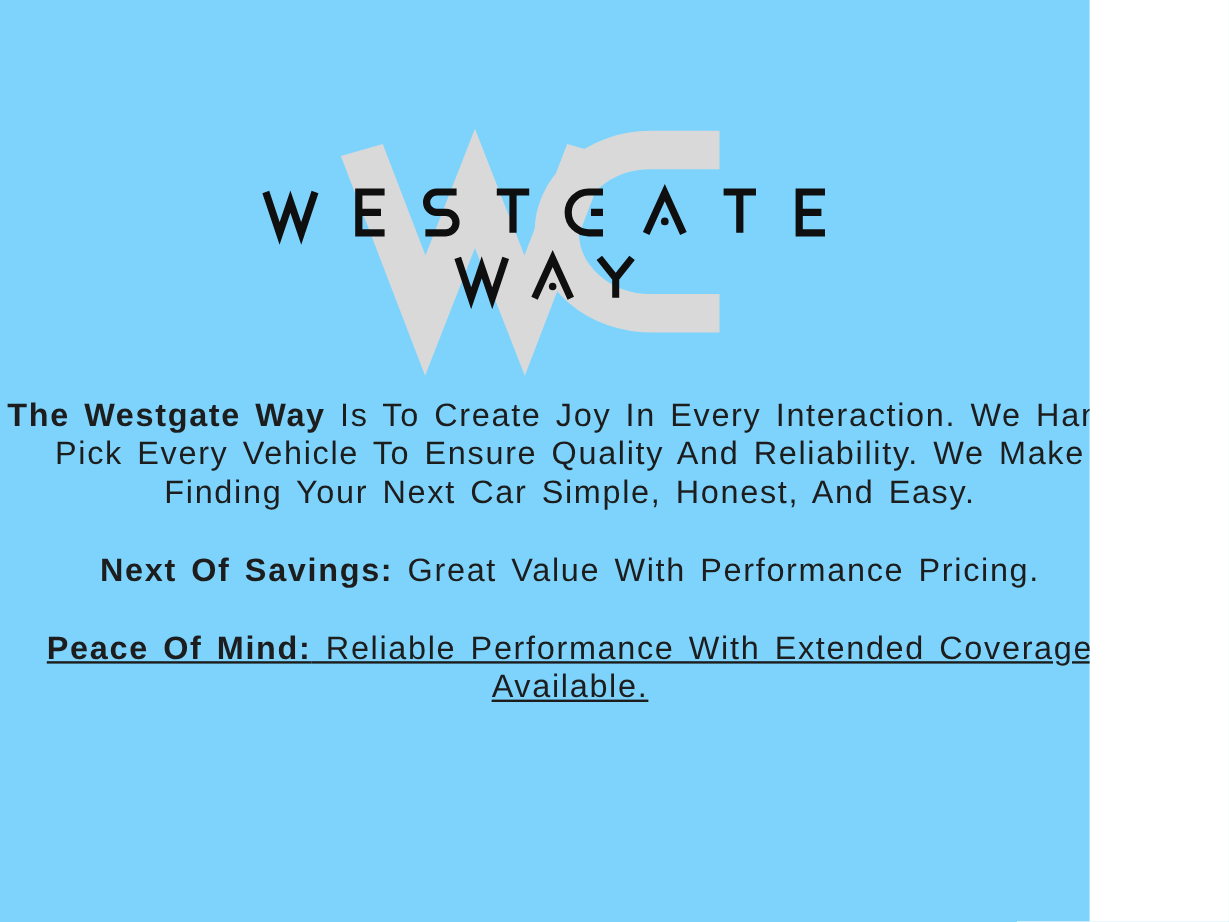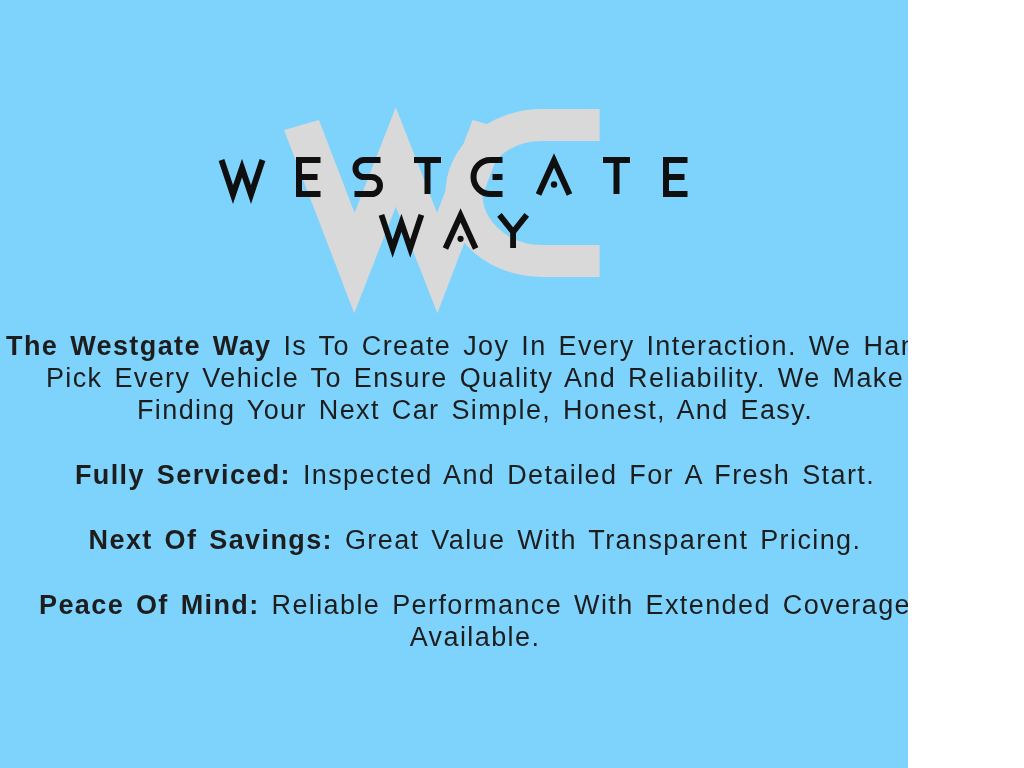--- a/index.html
+++ b/index.html
@@ -44,21 +44,21 @@
     margin: 52px auto 0;
     width: 950px;
     text-align: center;
     color: #1d1d1d;
     font-size: 27px;
     line-height: 32px;
     letter-spacing: 1.4px;
     word-spacing: 3px;
   }
   .body-copy p { margin: 0 0 33px 0; }
-  .body-copy p:last-child { margin-bottom: 12px; }
+  .body-copy p:last-child { margin-bottom: 12px; text-decoration: underline; }
   .body-copy strong { font-weight: 700; }
 </style>
 </head>
 <body>
 
 <div class="page">
 
   <div class="logo">
     <div class="watermark">
         <svg viewBox="0 0 46 40" width="211.6" height="160" preserveAspectRatio="none" style="overflow: visible; display: block;">
@@ -106,18 +106,17 @@
           </svg>
           <svg viewBox="0 0 33 40" width="32.175" height="39" preserveAspectRatio="none" style="overflow: visible; display: block; margin-left: 19px;">
             <path d="M2.5,3 L16.5,20.5 L30.5,3 M16.5,20.5 L16.5,37" fill="none" stroke="#0f0f0f" stroke-width="6" stroke-linecap="butt" stroke-linejoin="miter"></path>
           </svg>
         </div>
     </div>
   </div>
 
   <div class="body-copy">
     <p><strong>The Westgate Way</strong><span> Is To Create Joy In Every Interaction. We Hand-Pick Every Vehicle To Ensure Quality And Reliability. We Make Finding Your Next Car Simple, Honest, And Easy.</span></p>
-    <p><strong>Fully Serviced:</strong><span> Inspected And Detailed For A Fresh Start.</span></p>
-    <p><strong>Next Of Savings:</strong><span> Great Value With Transparent Pricing.</span></p>
+    <p><strong>Next Of Savings:</strong><span> Great Value With Performance Pricing.</span></p>
     <p><strong>Peace Of Mind:</strong><span> Reliable Performance With Extended Coverage Available.</span></p>
   </div>
 
 </div>
 
 </body></html>

